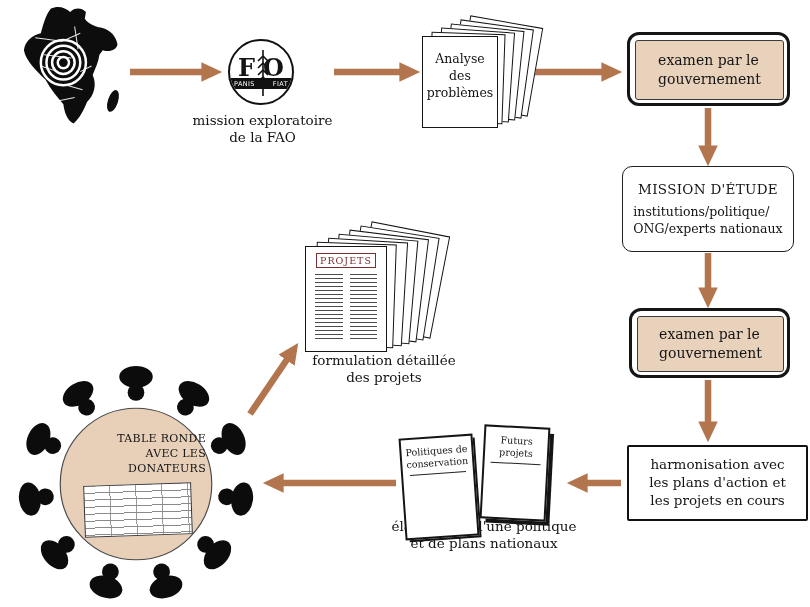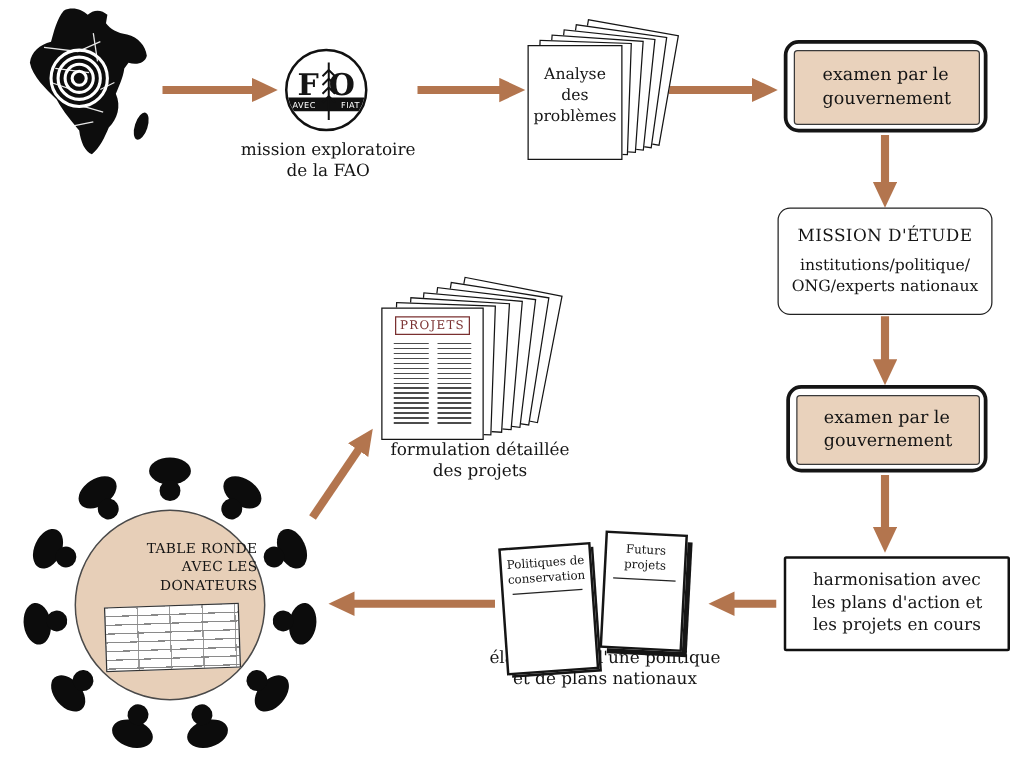--- a/index.html
+++ b/index.html
@@ -21,21 +21,21 @@
     background:#fff; padding:5px; box-sizing:border-box;
   }
   .govbox-inner {
     width:100%; height:100%; background:#e9d2bc; border:1px solid #3a3a3a;
     border-radius:3px; display:flex; align-items:center; justify-content:center;
     font-size:14px; line-height:1.35; white-space:pre-line;
   }
   .plainbox {
     position:absolute; background:#fff; border:1.6px solid #222; border-radius:10px;
     box-sizing:border-box; display:flex; flex-direction:column; align-items:center;
-    justify-content:center; text-align:center;
+    justify-content:center; text-align:left;
   }
   .plainbox .title { font-size:13.5px; letter-spacing:.3px; }
   .plainbox .subtitle { font-size:12.5px; line-height:1.35; white-space:pre-line; margin-top:7px; }
   .hardbox {
     position:absolute; background:#fff; border:2.6px solid #111; border-radius:2px;
     box-sizing:border-box; display:flex; align-items:center; justify-content:center;
     text-align:center; font-size:13.5px; line-height:1.32; white-space:pre-line;
   }
   
   .fao-circle {
@@ -117,21 +117,21 @@
       <circle cx="45" cy="52" r="10"></circle>
       <circle cx="45" cy="52" r="15"></circle>
       <circle cx="45" cy="52" r="20"></circle>
     </g>
   </svg>
 
   <div class="fao-circle" style="left:228px;top:39px;">
     <span class="fao-letter" style="left:8px;">F</span>
     <span class="fao-letter" style="right:8px;">O</span>
     <div class="fao-band">
-      <span>AVEC</span>
+      <span>PANIS</span>
       <span>FIAT</span>
     </div>
     <svg class="abs" style="left:27px;top:7px;z-index:2;" width="12" height="50" viewBox="0 0 12 50">
       <g stroke="#111" stroke-width="1.6" fill="none">
         <path d="M6,2 L6,48"></path>
         <path d="M6,8 L1,13 M6,8 L11,13"></path>
         <path d="M6,15 L1,20 M6,15 L11,20"></path>
         <path d="M6,22 L1,27 M6,22 L11,27"></path>
         <path d="M6,29 L1,34 M6,29 L11,34"></path>
       </g>

